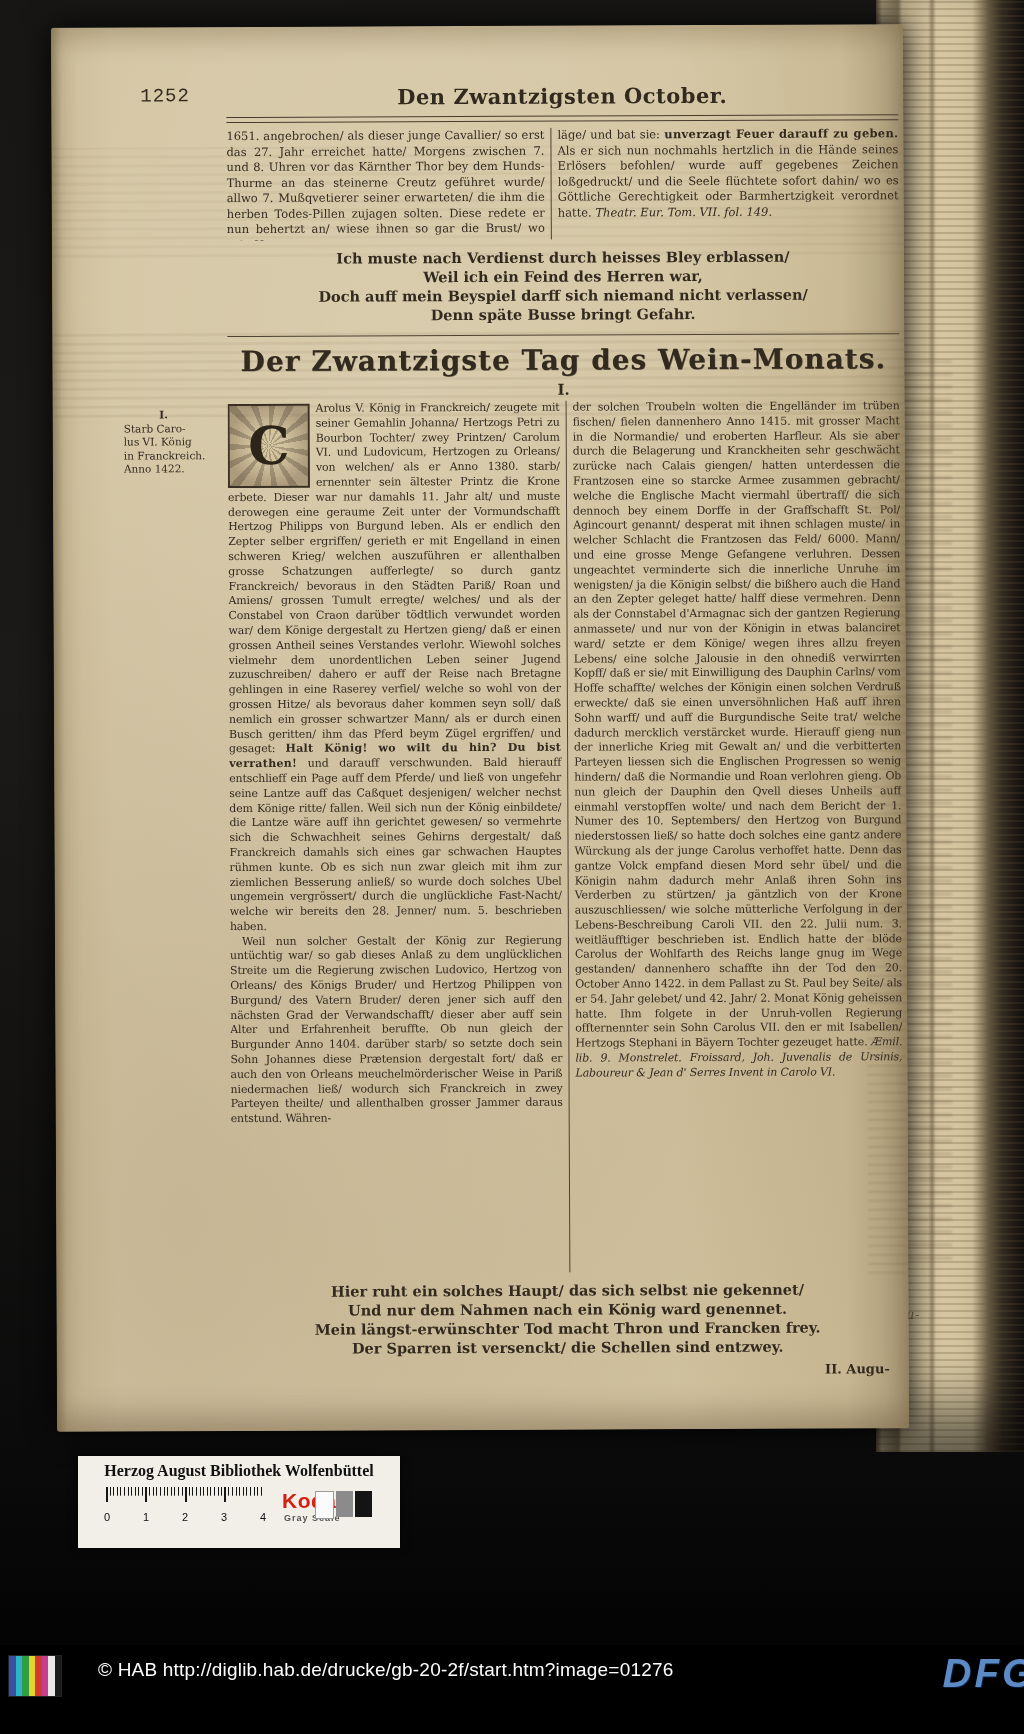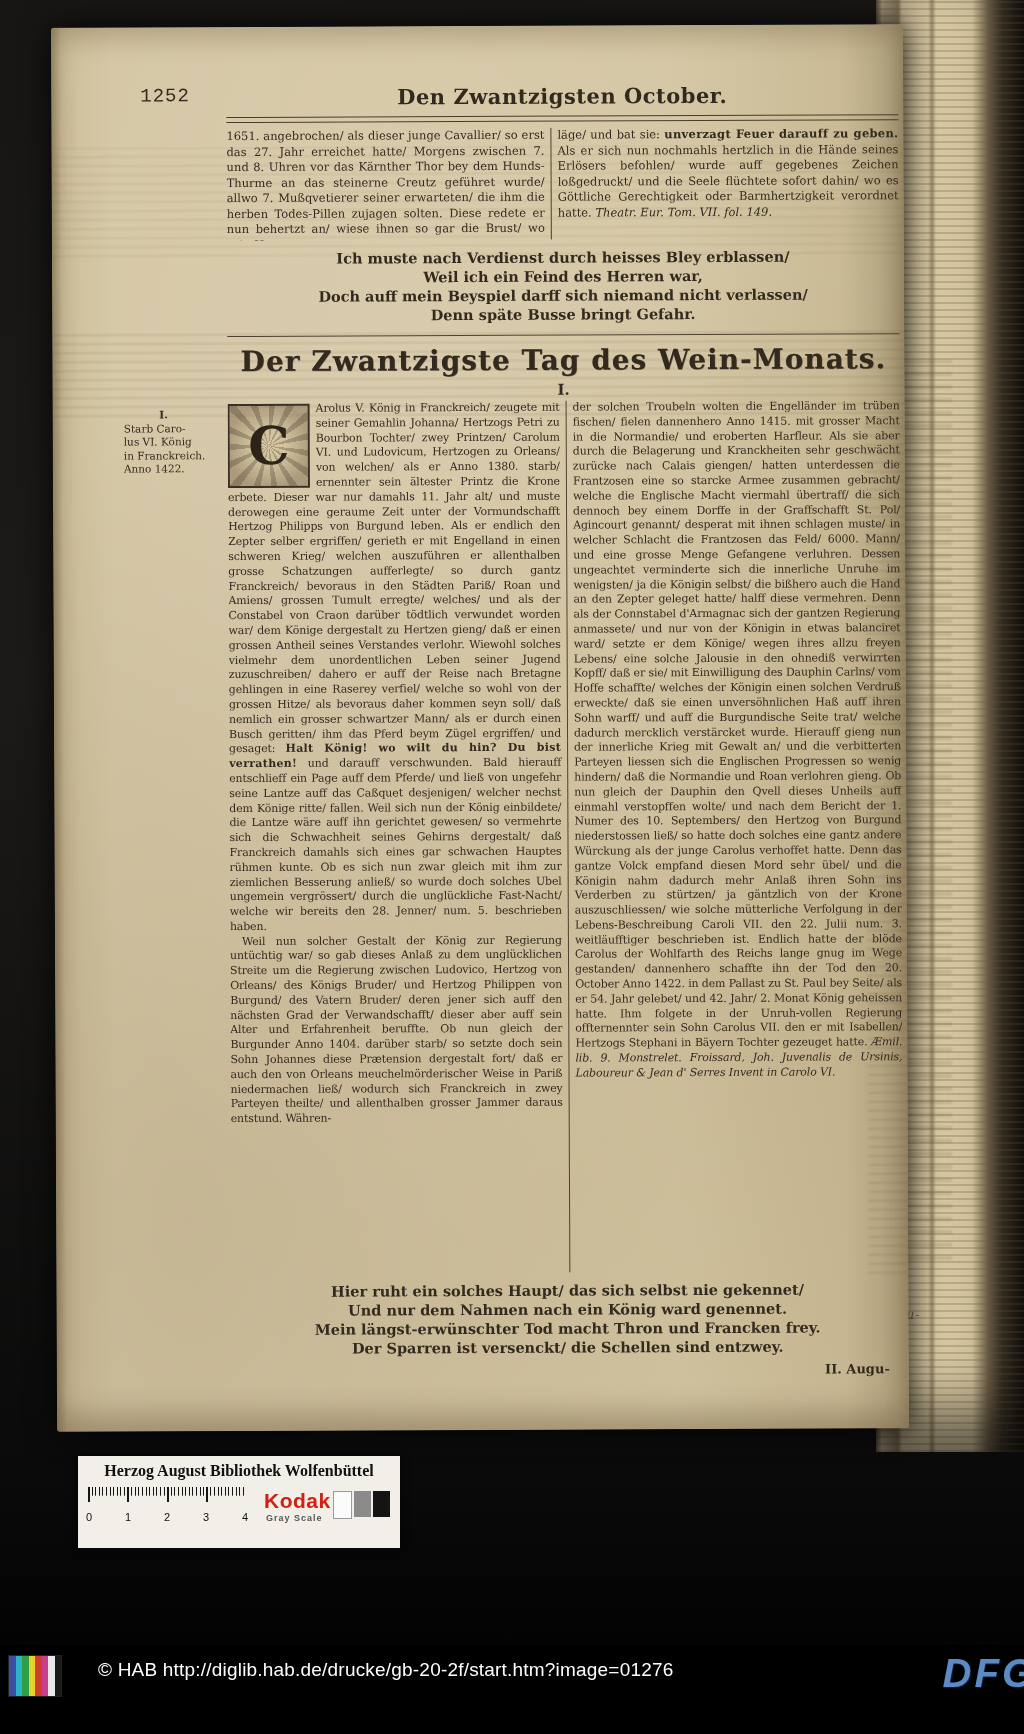--- a/index.html
+++ b/index.html
@@ -67,21 +67,21 @@
   .drop-cap{float:left;width:78px;height:80px;margin:2px 6px 2px 0;border:2px solid #3a3023;
     display:flex;align-items:center;justify-content:center;
     background:
       repeating-conic-gradient(from 0deg, rgba(58,48,35,.28) 0 9deg, rgba(0,0,0,0) 9deg 24deg),
       radial-gradient(circle at 50% 50%, rgba(211,196,159,.95) 28%, rgba(120,100,70,.45) 75%);
     font-size:52px;font-weight:bold;color:#2c2418;}
   .catchword{text-align:right;padding-right:14px;font-size:13px;font-weight:bold;margin-top:6px;}
 
   
   .kodak-label{position:absolute;left:78px;top:1456px;width:322px;height:92px;background:#f2efe9;
-    box-shadow:0 0 8px rgba(0,0,0,.7);padding:6px 8px;box-sizing:border-box;}
+    box-shadow:0 0 8px rgba(0,0,0,.7);padding:6px 26px;box-sizing:border-box;}
   .kodak-title{text-align:center;font-size:16px;font-weight:bold;font-family:"Liberation Serif",serif;color:#111;}
   .label-row{position:relative;margin-top:7px;height:46px;}
   .ruler{position:absolute;left:2px;top:0;width:158px;height:15px;
     background-image:
       repeating-linear-gradient(90deg,#161616 0 1.6px, rgba(0,0,0,0) 1.6px 39.5px),
       repeating-linear-gradient(90deg,#161616 0 1px, rgba(0,0,0,0) 1px 3.6px);
     background-size:100% 100%,100% 58%;background-repeat:no-repeat,no-repeat;background-position:0 0,0 0;}
   .ruler-numbers{position:absolute;left:0;top:24px;width:162px;display:flex;justify-content:space-between;
     font-family:"Liberation Sans",sans-serif;font-size:11px;color:#111;}
   .kodak-brand{position:absolute;left:178px;top:2px;font-family:"Liberation Sans",sans-serif;

